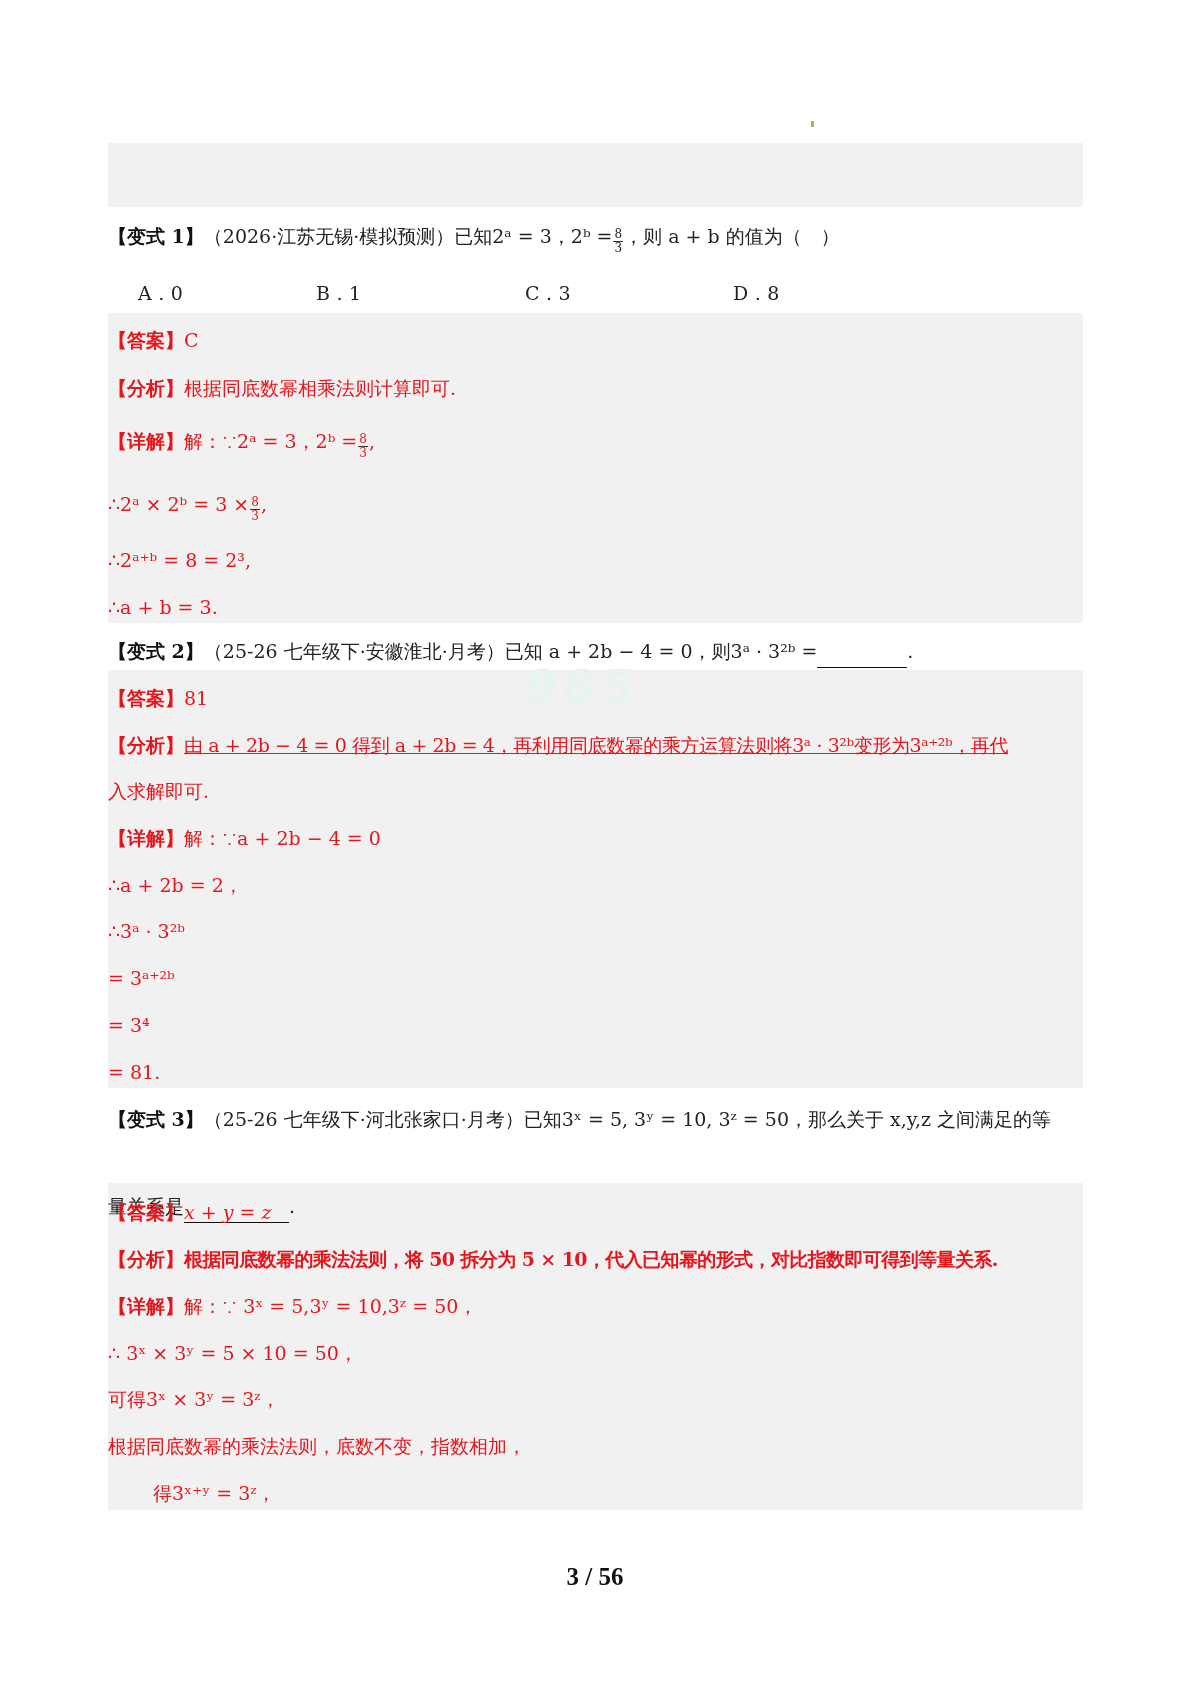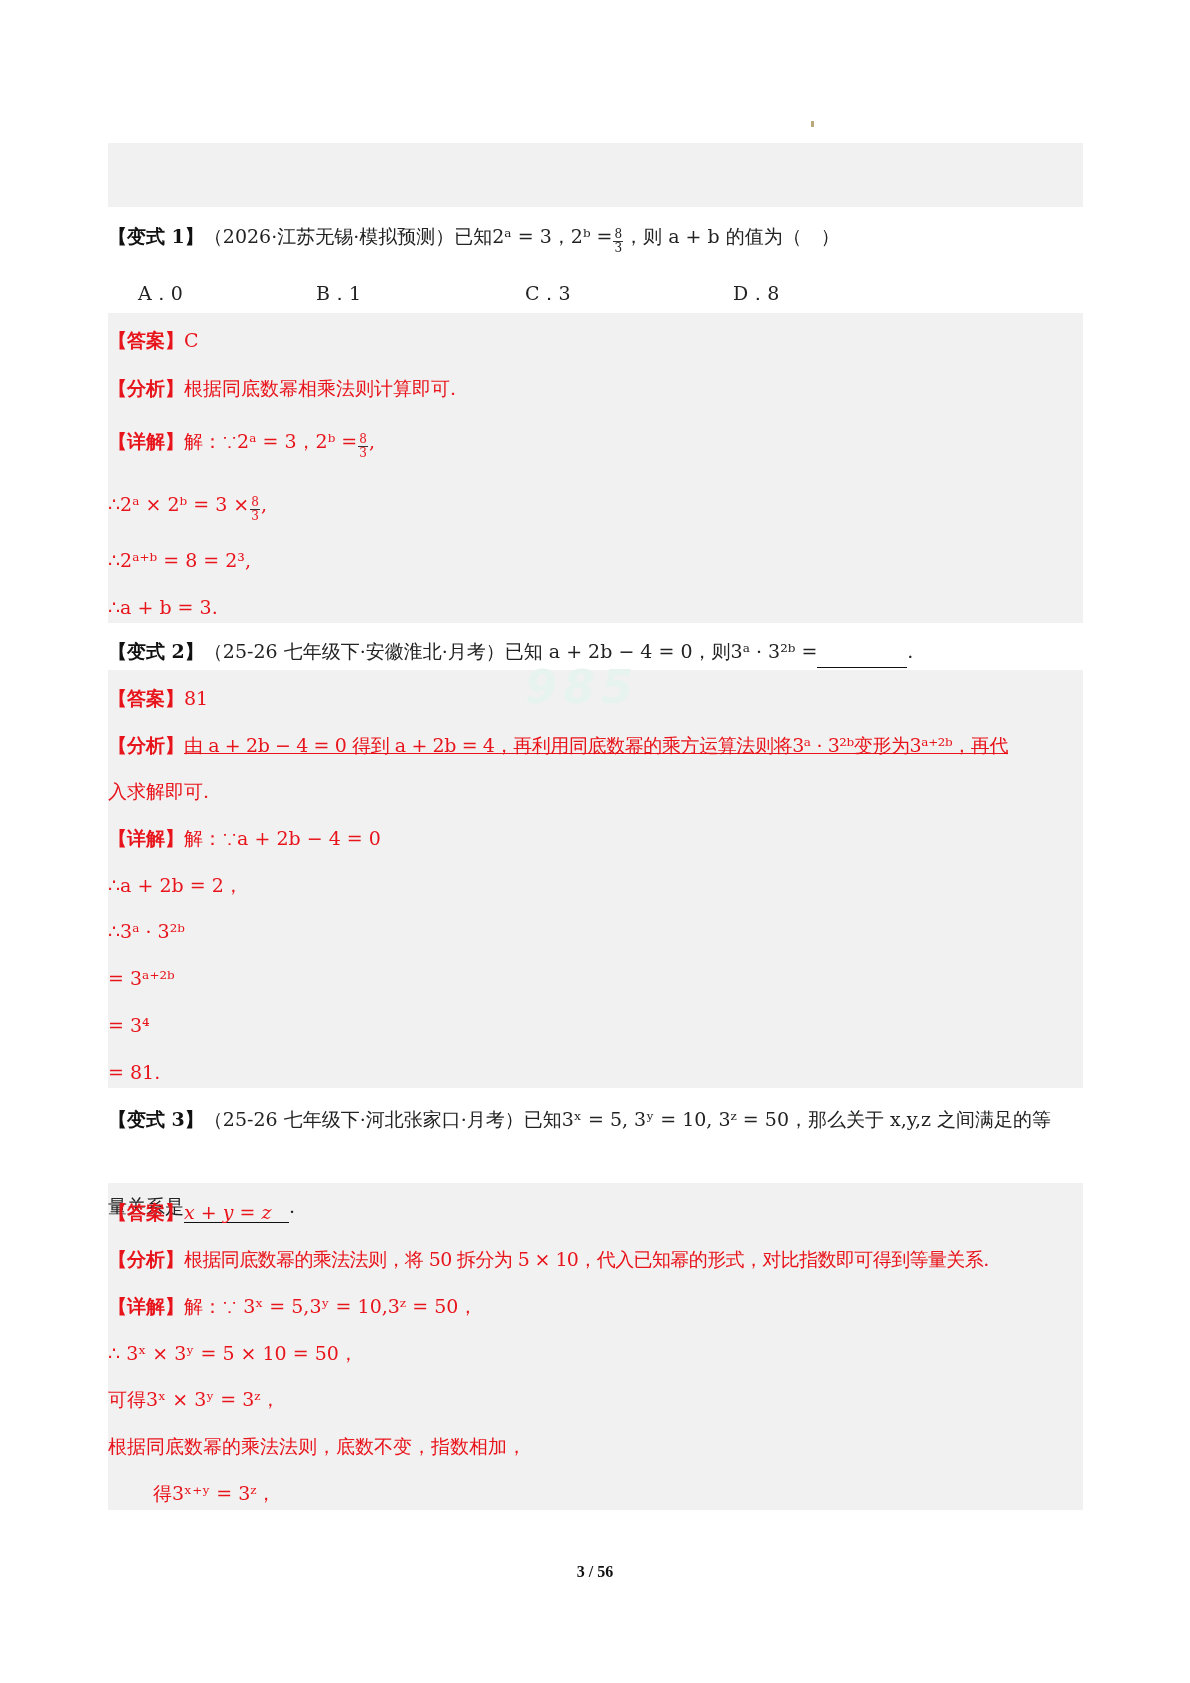--- a/index.html
+++ b/index.html
@@ -16,21 +16,21 @@
   .i { font-style: italic; }
   .frac { display: inline-block; vertical-align: -9px; text-align: center; font-size: 12px; line-height: 13px; margin: 0 1px; }
   .frac span { display: block; }
   .frac .num { border-bottom: 1px solid #333; padding: 0 1px; }
   .blank { display: inline-block; border-bottom: 1.5px solid #111; vertical-align: -3px; }
   .brace-wrap { display: inline-block; position: relative; }
   .brace { position: absolute; left: 0; right: 0; top: 25px; height: 10px; }
   .brace-label { position: absolute; left: 0; right: 0; top: 36px; text-align: center; font-size: 13px; }
   .opts { position: absolute; top: 281px; font-size: 19px; color: #222; white-space: nowrap; }
   .footer { position: absolute; top: 1563px; left: 0; width: 1190px; text-align: center; font-weight: bold;
-            font-size: 16px; color: #111; font-family: "Liberation Serif", serif; }
+            font-size: 25px; color: #111; font-family: "Liberation Serif", serif; }
   .marker { position: absolute; left: 811px; top: 121px; width: 3px; height: 6px; background: #b7a77a; }
   .watermark { position: absolute; left: 525px; top: 660px; font-size: 46px; color: #e6f3ef; font-weight: bold;
                font-family: "DejaVu Sans", sans-serif; letter-spacing: 6px; font-style: italic; }
 </style>
 </head>
 <body>
 
 <div class="page">
 
   <div class="marker"></div>
@@ -89,21 +89,21 @@
   <div class="line black" style="top:1106px;">
     <span class="bkb">【变式 3】</span><span>（25-26 七年级下·河北张家口·月考）</span><span class="m">已知3ˣ = 5, 3ʸ = 10, 3ᶻ = 50，那么关于 x,y,z 之间满足的等</span>
   </div>
   <div class="line black" style="top:1153px;margin-top:40px;">
     <span>量关系是</span><span class="blank" style="width:105px;">&nbsp;</span><span>.</span>
   </div>
   <div class="line red" style="top:1199px;">
     <span class="bk">【答案】</span><span class="m i">x + y = z</span>
   </div>
   <div class="line red" style="top:1246px;">
-    <span class="bk">【分析】</span><span style="letter-spacing:-0.6px;">根据同底数幂的乘法法则，将 50 拆分为 5 × 10，代入已知幂的形式，对比指数即可得到等量关系.</span>
+    <span class="bk">【分析】</span><span style="letter-spacing:-0.6px;font-weight:bold;">根据同底数幂的乘法法则，将 50 拆分为 5 × 10，代入已知幂的形式，对比指数即可得到等量关系.</span>
   </div>
   <div class="line red" style="top:1293px;">
     <span class="bk">【详解】</span><span class="m">解：∵ 3ˣ = 5,3ʸ = 10,3ᶻ = 50，</span>
   </div>
   <div class="line red m" style="top:1340px;">∴ 3ˣ × 3ʸ = 5 × 10 = 50，</div>
   <div class="line red m" style="top:1386px;">可得3ˣ × 3ʸ = 3ᶻ，</div>
   <div class="line red" style="top:1433px;">根据同底数幂的乘法法则，底数不变，指数相加，</div>
   <div class="line red m" style="top:1480px;padding-left:45px;">得3ˣ⁺ʸ = 3ᶻ，</div>
 
   <div class="footer">3 / 56</div>

